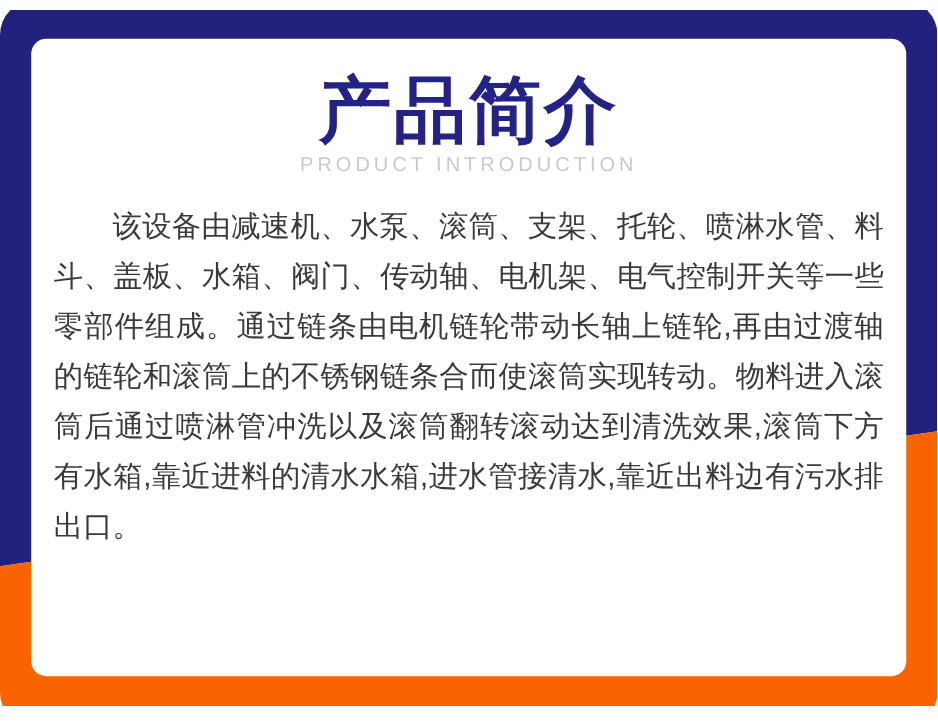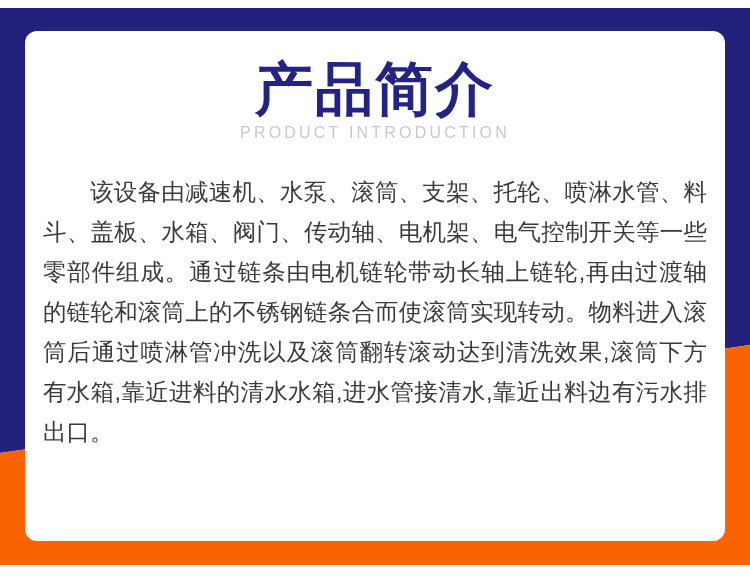--- a/index.html
+++ b/index.html
@@ -13,20 +13,21 @@
     font-family: "Liberation Sans", "DejaVu Sans", sans-serif;
     overflow: hidden;
   }
 
   #stage {
     position: relative;
     width: 750px;
     height: 582px;
     background: #ffffff;
     overflow: hidden;
+    border-radius: 28px;
   }
 
   
   .frame-band {
     position: absolute;
     left: 0;
     top: 8px;
     width: 750px;
     height: 557px;
     overflow: hidden;
@@ -83,21 +84,21 @@
     font-family: "Liberation Sans", "DejaVu Sans", sans-serif;
     font-size: 16px;
     font-weight: 400;
     color: #c9c9c9;
     letter-spacing: 3.2px;
     margin: 4px 0 0 0;
     padding: 0;
   }
 
   .body-text {
-    margin: 30px 0 0 0;
+    margin: 19px 0 0 0;
     padding: 0 18px 0 18px;
     font-family: "Liberation Sans", "DejaVu Sans", sans-serif;
     font-size: 23.5px;
     line-height: 40px;
     color: #3a3a3a;
     text-align: justify;
     text-justify: inter-ideograph;
     text-indent: 2em;
     word-break: break-all;
   }

